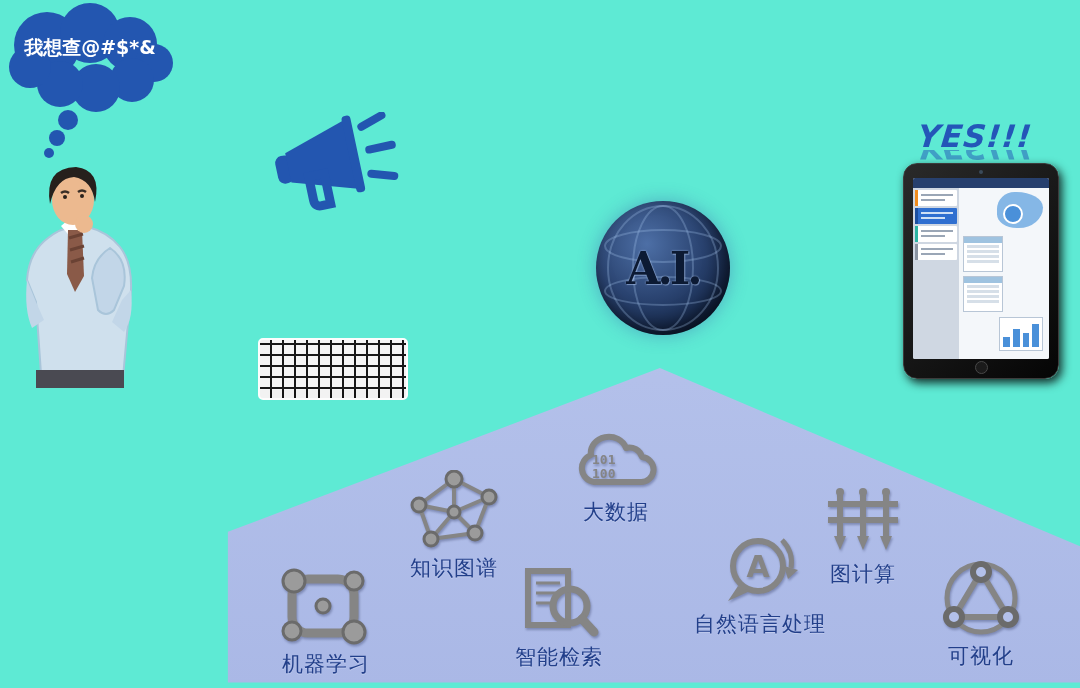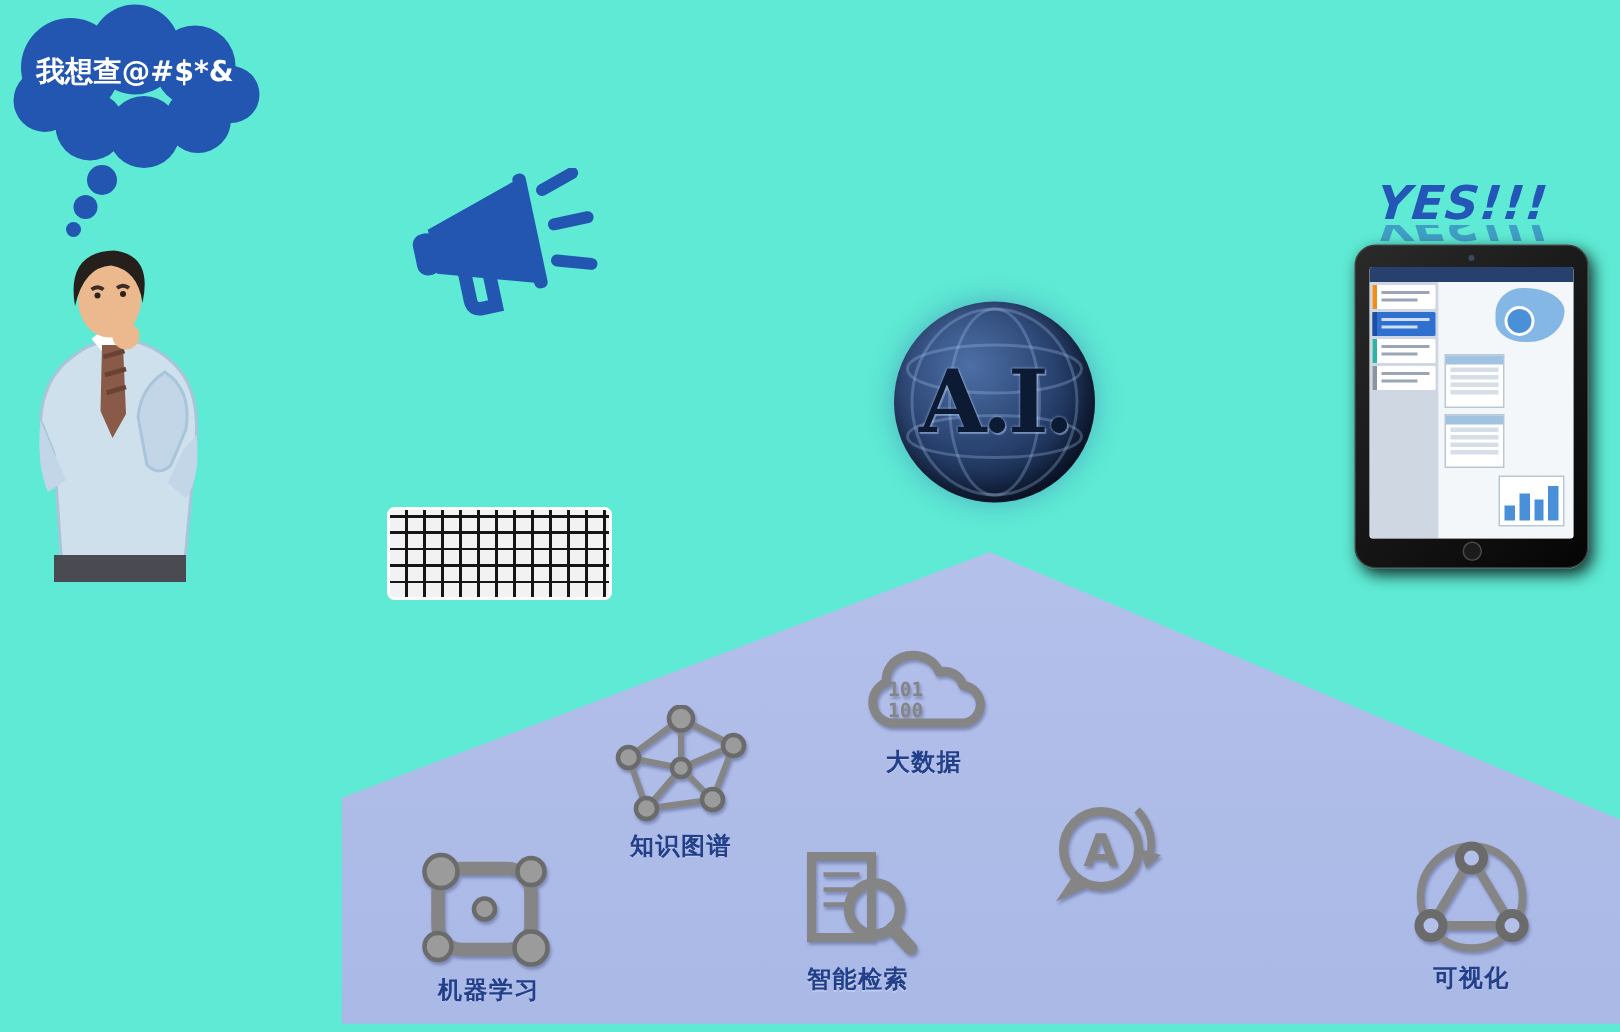--- a/index.html
+++ b/index.html
@@ -26,21 +26,21 @@
   
   .ai-globe{
     position:absolute;left:596px;top:201px;width:134px;height:134px;border-radius:50%;
     background:radial-gradient(circle at 38% 32%, #4d6fa6 0%, #2a4370 45%, #142647 75%, #0b1630 100%);
     box-shadow:0 0 18px rgba(60,100,170,.45), inset -6px -8px 18px rgba(0,0,0,.55);
     display:flex;align-items:center;justify-content:center;
   }
   .ai-globe svg{position:absolute;left:0;top:0;}
   .ai-text{
     position:relative;font-family:"DejaVu Serif","Liberation Serif",serif;
-    font-size:58px;font-weight:bold;color:#0c1a33;letter-spacing:-3px;
+    font-size:44px;font-weight:bold;color:#0c1a33;letter-spacing:-3px;
     text-shadow:0 0 2px rgba(190,215,255,.75),1px 1px 0 rgba(190,215,255,.35);
   }
   
   .yes{
     position:absolute;left:918px;top:118px;width:160px;
     font-size:31px;font-weight:900;font-style:italic;color:#2456b8;letter-spacing:1px;
     transform:skewX(-6deg);
   }
   .yes-reflection{
     position:absolute;left:918px;top:150px;width:160px;height:16px;overflow:hidden;
@@ -84,21 +84,21 @@
   
   .house{
     position:absolute;left:0;top:0;width:1080px;height:688px;
     background:linear-gradient(180deg,#c5cff1 0%,#b3c0ea 55%,#aab8e6 100%);
     clip-path:polygon(61.1% 53.5%, 100% 79.4%, 100% 99.2%, 21.1% 99.2%, 21.1% 77.3%);
   }
   
   .cap{position:absolute;display:flex;flex-direction:column;align-items:center;gap:4px;}
   .cap svg{filter:drop-shadow(1px 2px 1px rgba(40,50,90,.35));}
   .cap-label{
-    color:#223f8a;font-weight:bold;font-size:16px;white-space:nowrap;letter-spacing:1px;
+    color:#223f8a;font-weight:normal;font-size:21px;white-space:nowrap;letter-spacing:1px;
     text-shadow:0 1px 0 rgba(255,255,255,.25);
   }
   .bin{font-family:"DejaVu Sans Mono","Liberation Mono",monospace;font-weight:bold;font-size:13px;fill:#858585;}
   .nlp-a{font-weight:bold;font-size:30px;fill:#858585;font-family:"DejaVu Sans",sans-serif;}
 </style>
 </head>
 <body>
 
 <div class="scene">
 
@@ -260,21 +260,21 @@
         <circle cx="11" cy="35" r="7"></circle>
         <circle cx="81" cy="27" r="7"></circle>
         <circle cx="23" cy="69" r="7"></circle>
         <circle cx="67" cy="63" r="7"></circle>
         <circle cx="46" cy="42" r="6"></circle>
       </g>
     </svg>
     <div class="cap-label">知识图谱</div>
   </div>
 
-  <div class="cap" style="left:529px;top:563px;">
+  <div class="cap" style="left:515px;top:563px;">
     <svg width="86" height="76" viewBox="0 0 86 76">
       <rect x="12" y="8" width="40" height="54" fill="none" stroke="#858585" stroke-width="6"></rect>
       <g stroke="#858585" stroke-width="3">
         <line x1="20" y1="20" x2="44" y2="20"></line>
         <line x1="20" y1="30" x2="44" y2="30"></line>
         <line x1="20" y1="40" x2="34" y2="40"></line>
       </g>
       <circle cx="54" cy="43" r="17" fill="none" stroke="#858585" stroke-width="7"></circle>
       <line x1="66" y1="56" x2="78" y2="69" stroke="#858585" stroke-width="9" stroke-linecap="round"></line>
     </svg>
@@ -291,22 +291,43 @@
   </div>
 
   <div class="cap" style="left:694px;top:528px;">
     <svg width="84" height="78" viewBox="0 0 84 78">
       <circle cx="40" cy="38" r="25" fill="none" stroke="#858585" stroke-width="6"></circle>
       <polygon points="20,58 10,73 32,63" fill="#858585"></polygon>
       <path d="M64,12 A32,32 0 0 1 73,40" fill="none" stroke="#858585" stroke-width="5"></path>
       <polygon points="66,38 80,42 70,51" fill="#858585"></polygon>
       <text class="nlp-a" x="40" y="49" text-anchor="middle">A</text>
     </svg>
-  </div>
-
+    <div class="cap-label">自然语言处理</div>
+  </div>
+
+  <div class="cap" style="left:820px;top:484px;">
+    <svg width="86" height="72" viewBox="0 0 86 72">
+      <g stroke="#858585" stroke-width="6">
+        <line x1="20" y1="8" x2="20" y2="52"></line>
+        <line x1="43" y1="8" x2="43" y2="52"></line>
+        <line x1="66" y1="8" x2="66" y2="52"></line>
+        <line x1="8" y1="20" x2="78" y2="20"></line>
+        <line x1="8" y1="36" x2="78" y2="36"></line>
+      </g>
+      <g fill="#858585">
+        <polygon points="14,52 26,52 20,66"></polygon>
+        <polygon points="37,52 49,52 43,66"></polygon>
+        <polygon points="60,52 72,52 66,66"></polygon>
+        <circle cx="20" cy="8" r="4"></circle>
+        <circle cx="43" cy="8" r="4"></circle>
+        <circle cx="66" cy="8" r="4"></circle>
+      </g>
+    </svg>
+    <div class="cap-label">图计算</div>
+  </div>
 
   <div class="cap" style="left:938px;top:558px;">
     <svg width="86" height="80" viewBox="0 0 86 80">
       <circle cx="43" cy="40" r="34" fill="none" stroke="#858585" stroke-width="5"></circle>
       <path d="M43,14 L70,59 L16,59 Z" fill="none" stroke="#858585" stroke-width="6" stroke-linejoin="round"></path>
       <g fill="#b3c0ea" stroke="#6b6b6b" stroke-width="6">
         <circle cx="43" cy="14" r="8"></circle>
         <circle cx="70" cy="59" r="8"></circle>
         <circle cx="16" cy="59" r="8"></circle>
       </g>

